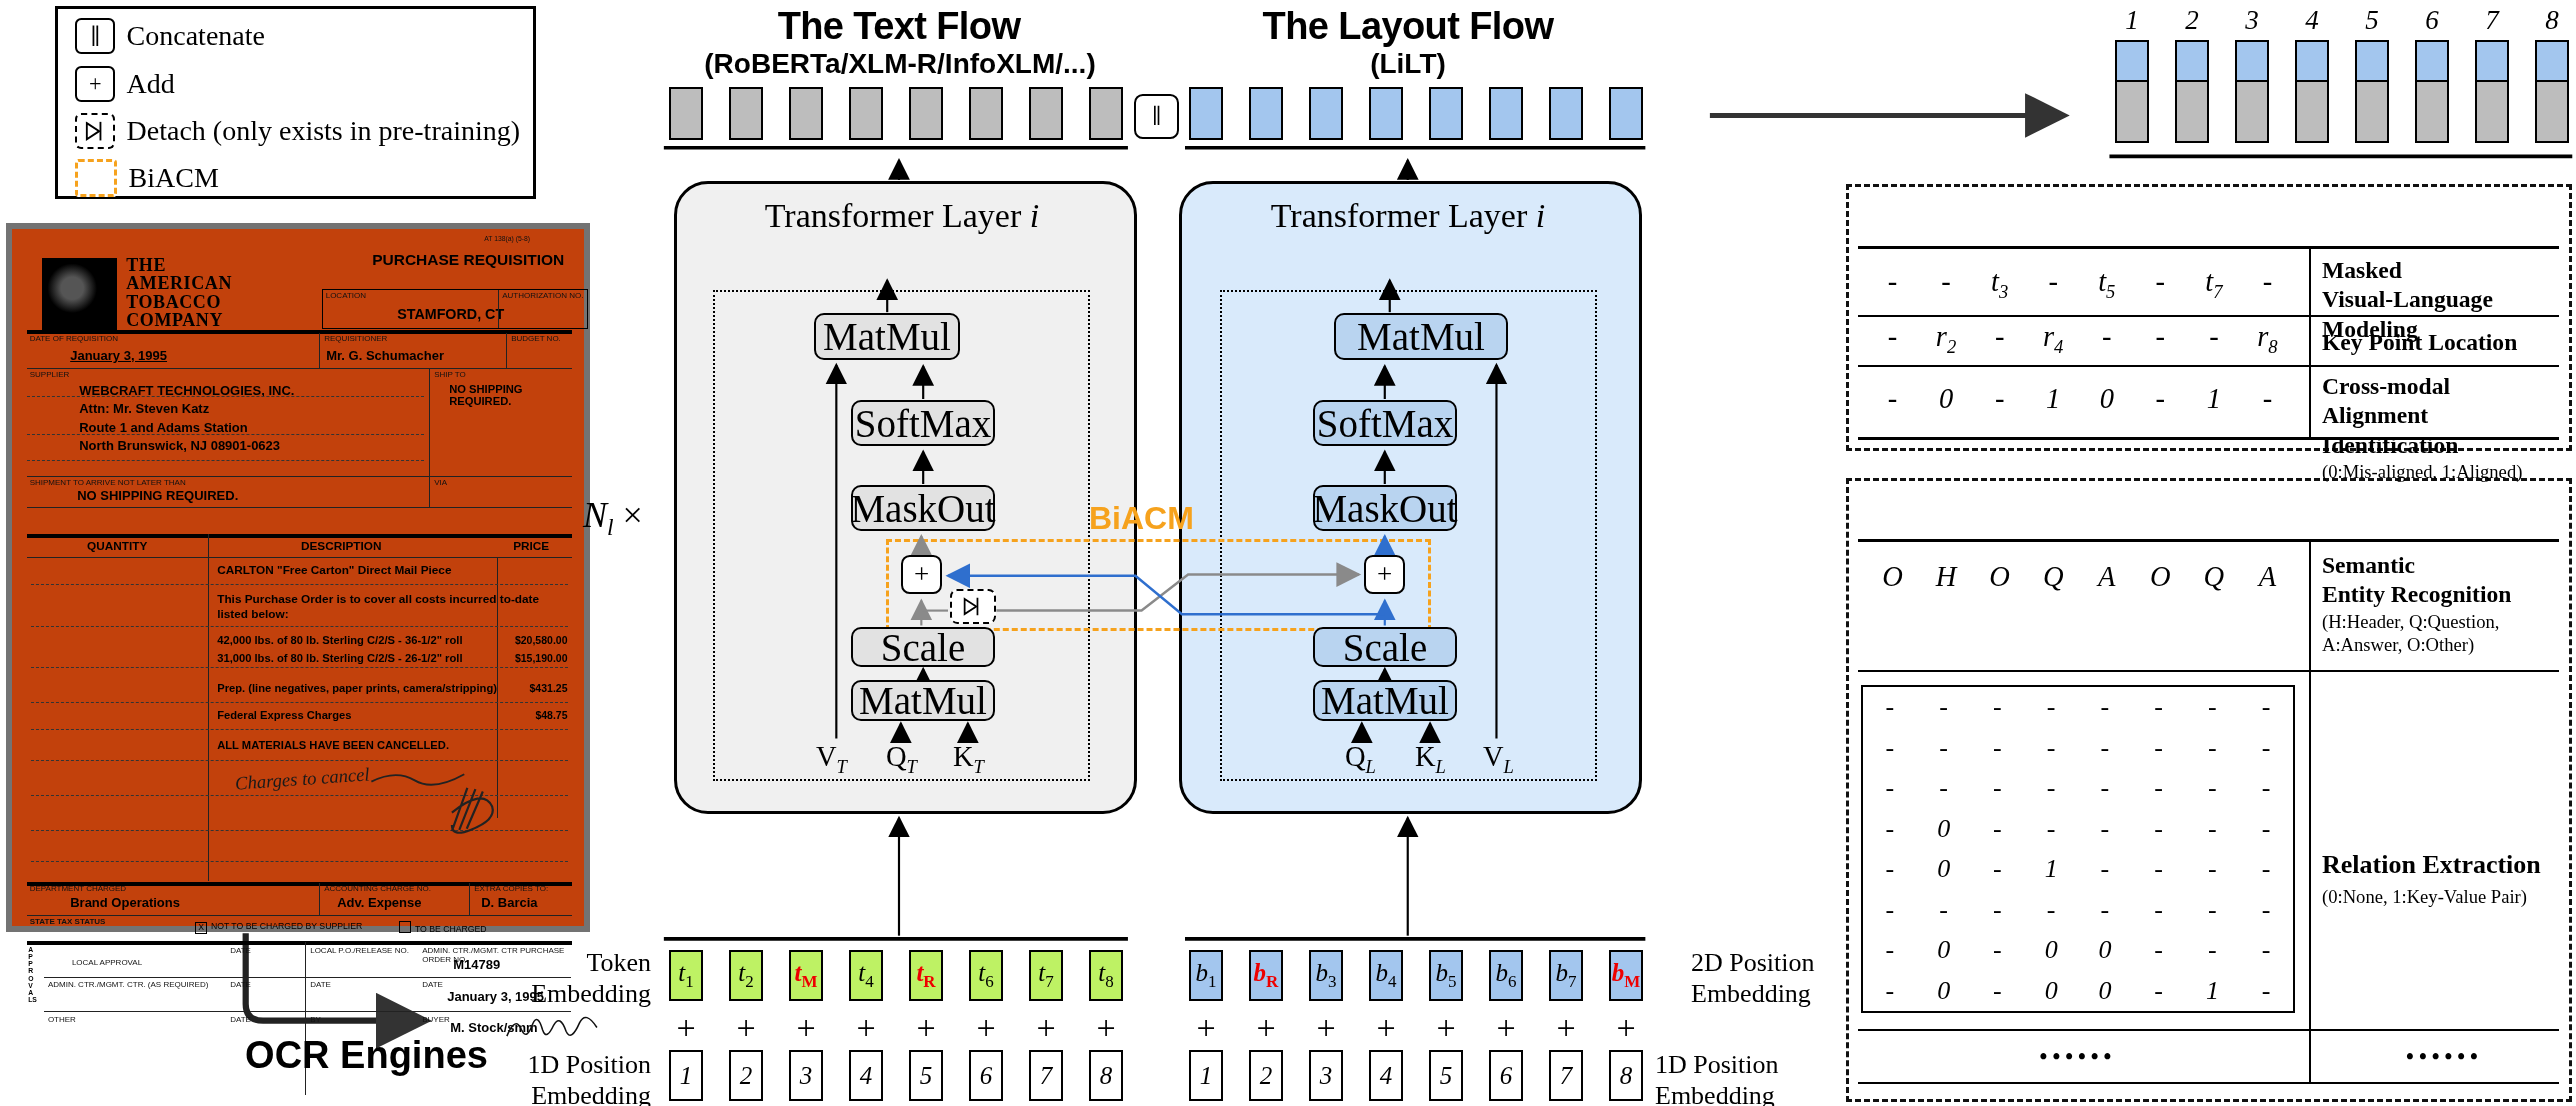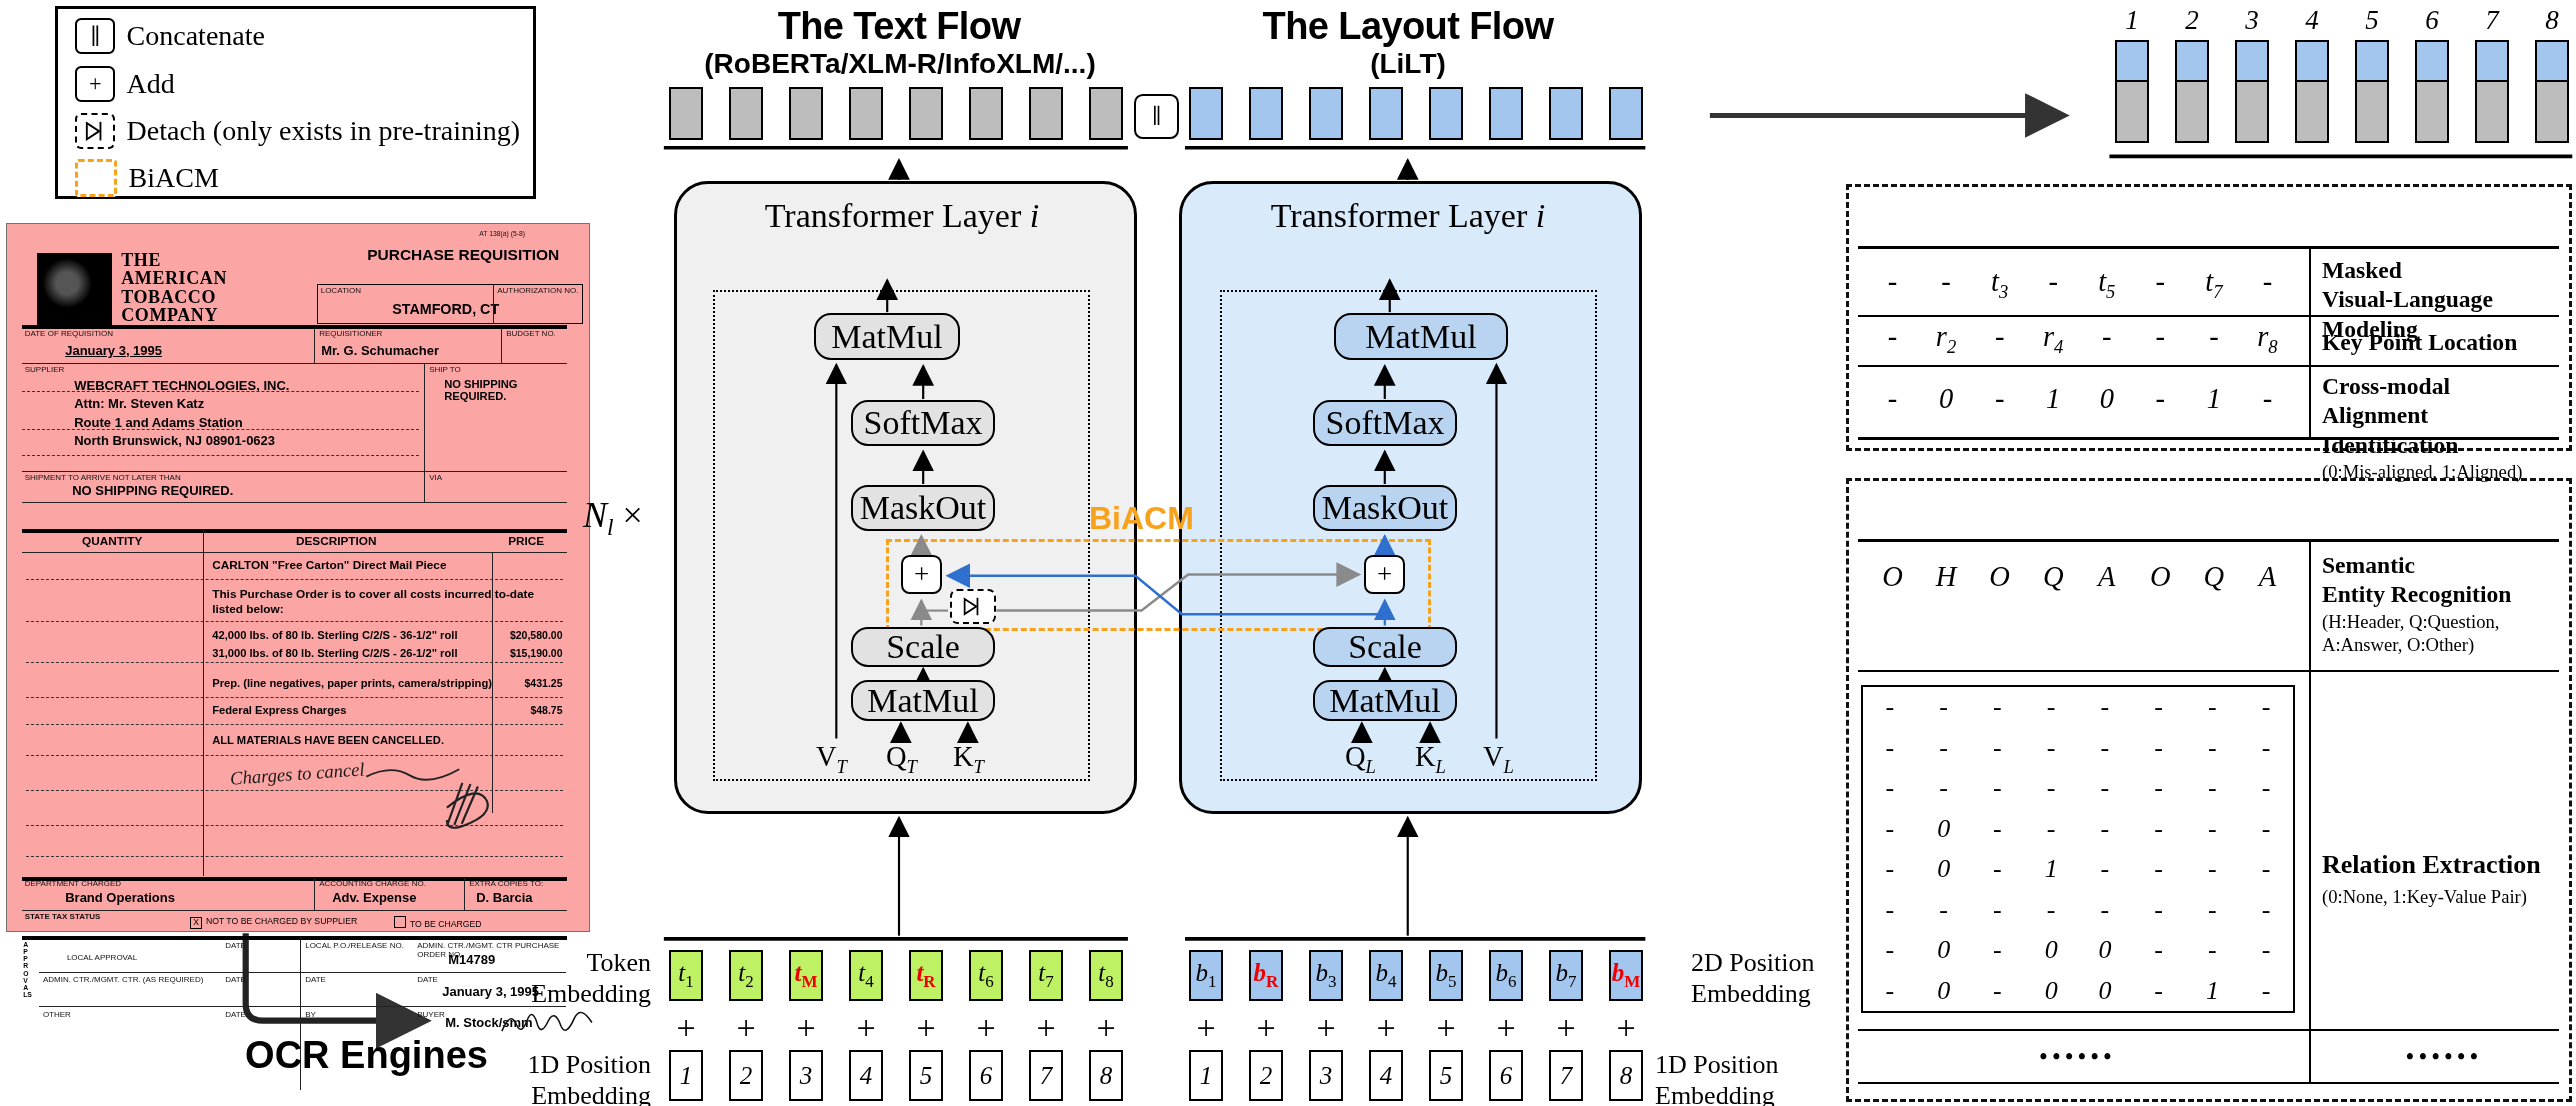--- a/index.html
+++ b/index.html
@@ -23,21 +23,21 @@
   
   .barrow{display:flex;gap:26px;z-index:6;}
   .tbar{width:34px;height:53px;border:2.5px solid #000;box-sizing:border-box;}
   .tbar.gray{background:#bdbdbd;}
   .tbar.blue{background:#a3c6ee;}
   .concatbox{width:41px;height:41px;border:2.5px solid #000;border-radius:8.7px;background:#fff;display:flex;align-items:center;justify-content:center;font-size:21px;z-index:6;}
   
   .tx-outer{border:3.1px solid #000;border-radius:34px;z-index:1;}
   .tx-title{font-size:34px;z-index:4;}
   .dottedbox{border:2.5px dotted #000;z-index:1;}
-  .blk{border:2.5px solid #000;border-radius:17px;display:flex;align-items:center;justify-content:center;font-size:34px;z-index:6;box-sizing:border-box;}
+  .blk{border:2.5px solid #000;border-radius:10px;display:flex;align-items:center;justify-content:center;font-size:39px;z-index:6;box-sizing:border-box;}
   .blk.g{background:#e2e2e2;}
   .blk.bl{background:#b9d4f0;}
   .plusbox{border:2.5px solid #000;border-radius:8.7px;background:#fff;display:flex;align-items:center;justify-content:center;font-size:27px;z-index:7;box-sizing:border-box;}
   .detach{border:2.5px dashed #000;border-radius:7.4px;background:#fff;display:flex;align-items:center;justify-content:center;z-index:7;box-sizing:border-box;}
   .qkv{font-size:28.5px;z-index:6;}
   .qkv sub{font-size:18.6px;font-style:italic;}
   .orangebox{border:3.7px dashed #f6a21d;z-index:2;}
   .biacmlbl{color:#f6a21d;font-size:32px;font-weight:bold;z-index:6;}
   .nl{font-size:36px;z-index:6;}
   .nl sub{font-size:23.6px;}
@@ -65,21 +65,21 @@
   .rule{background:#000;z-index:4;}
   .cellsrow{display:flex;justify-content:space-between;z-index:5;}
   .pcell{width:53px;text-align:center;font-size:28.5px;font-style:italic;}
   .pcell sub{font-size:18.6px;}
   .plabel{font-size:23.6px;font-weight:bold;line-height:1.25;z-index:5;}
   .pnote{font-size:18.6px;font-weight:normal;z-index:5;}
   .rematrix{display:grid;grid-template-columns:repeat(8,1fr);grid-auto-rows:1fr;z-index:5;border:2.5px solid #000;}
   .rematrix span{display:flex;align-items:center;justify-content:center;font-size:26px;font-style:italic;}
   .dots{font-size:22.3px;font-weight:bold;letter-spacing:5px;z-index:5;}
   
-  .doc{left:6.2px;top:223px;width:584px;height:709px;border:1px solid #737373;background:#fca5a5;z-index:5;
+  .doc{left:6.2px;top:223px;width:584px;height:709px;border:6px solid #737373;background:#c2410c;z-index:5;
        font-family:"Liberation Sans","DejaVu Sans",sans-serif;box-sizing:border-box;}
   .doc .flab{font-size:8px;color:#111;}
   .doc .fval{font-size:13px;font-weight:bold;}
   .doc .dashln{border-top:1.9px dashed #333;height:0;}
   .doc .vline{width:1.2px;background:#222;}
   .doc .hline{height:1.2px;background:#222;}
   .doc .hline.th{height:3.7px;background:#000;}
   .logo{background:radial-gradient(circle at 40% 40%, #555 0 18%, #000 40%);border:1.2px solid #000;}
   .company{font-family:"Liberation Serif",serif;font-weight:bold;font-size:18px;line-height:1.02;letter-spacing:0.6px;}
   .handw{font-family:"Liberation Serif",serif;font-style:italic;font-size:18.6px;transform:rotate(-4deg);color:#1a1a1a;}

